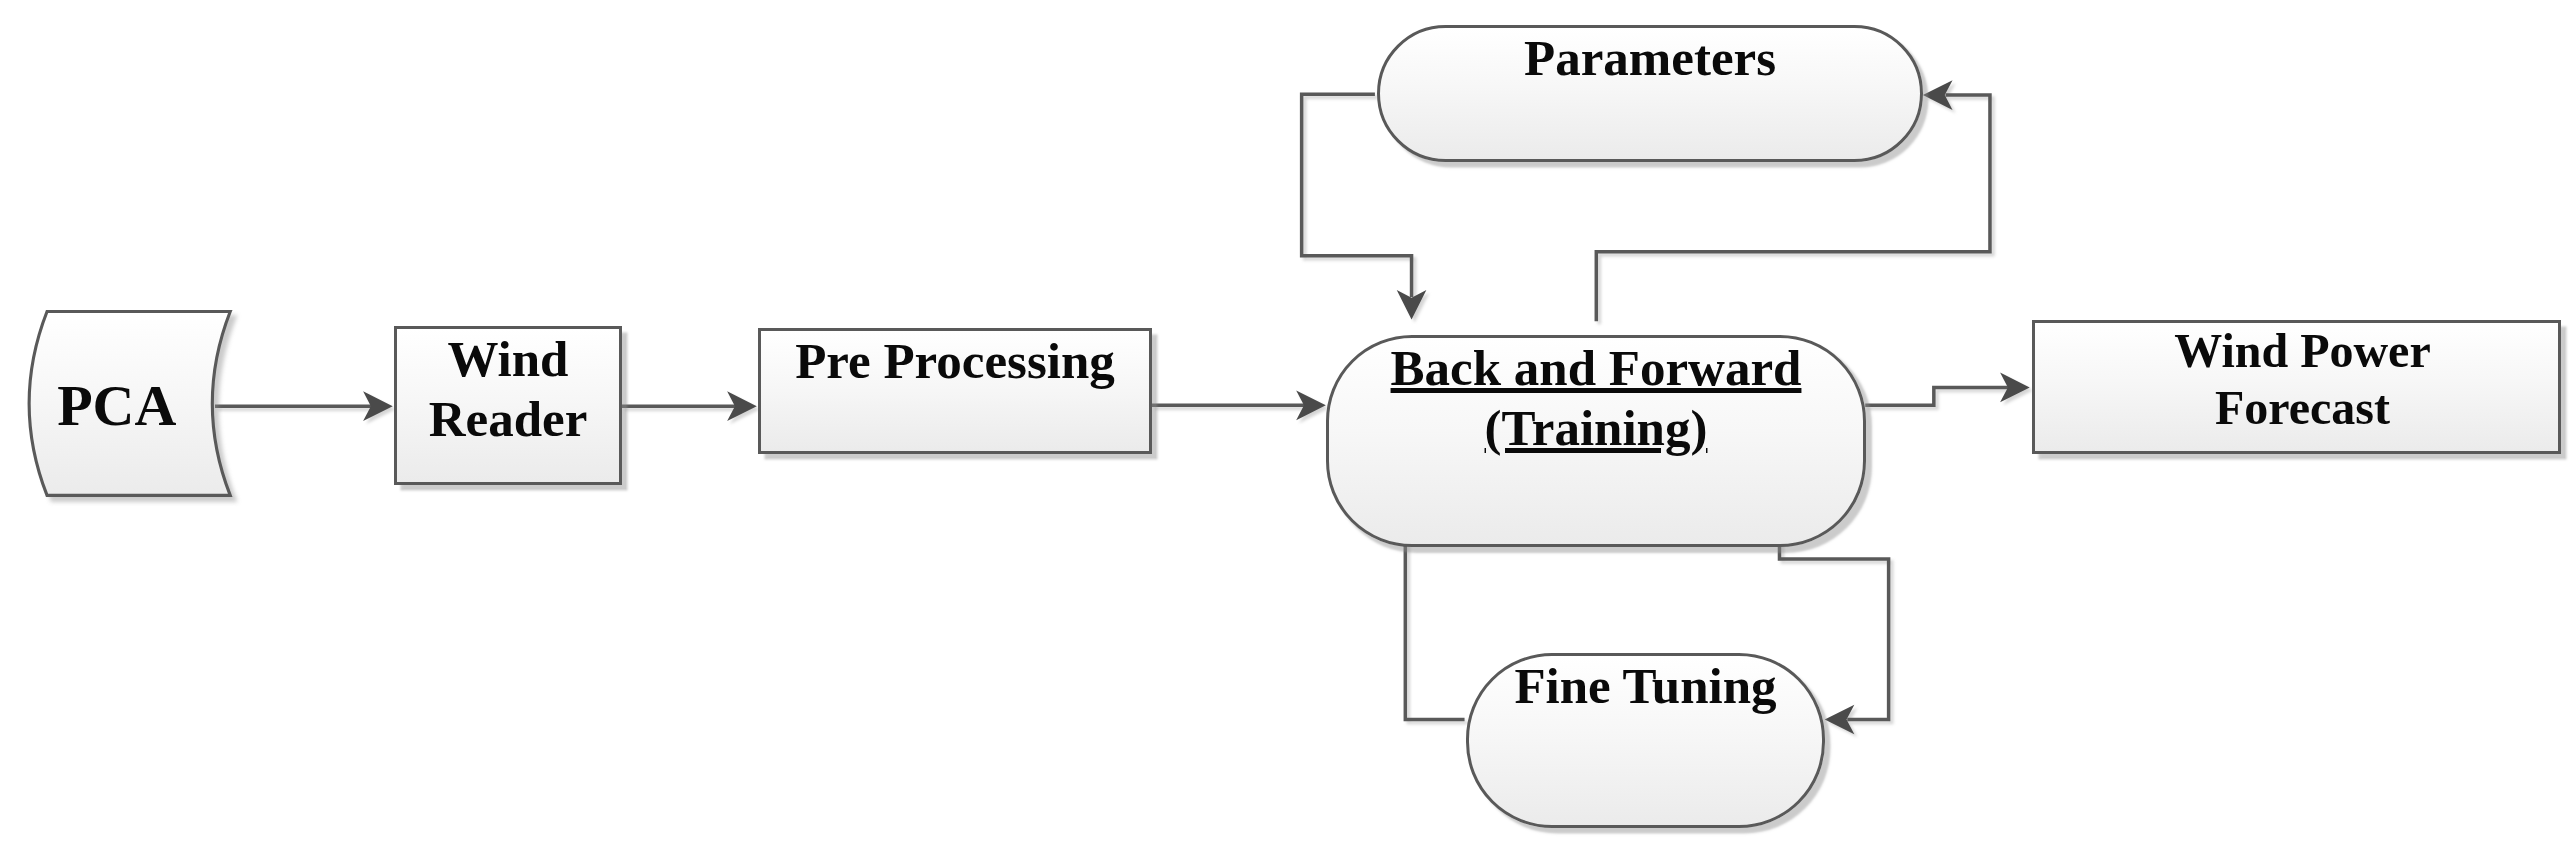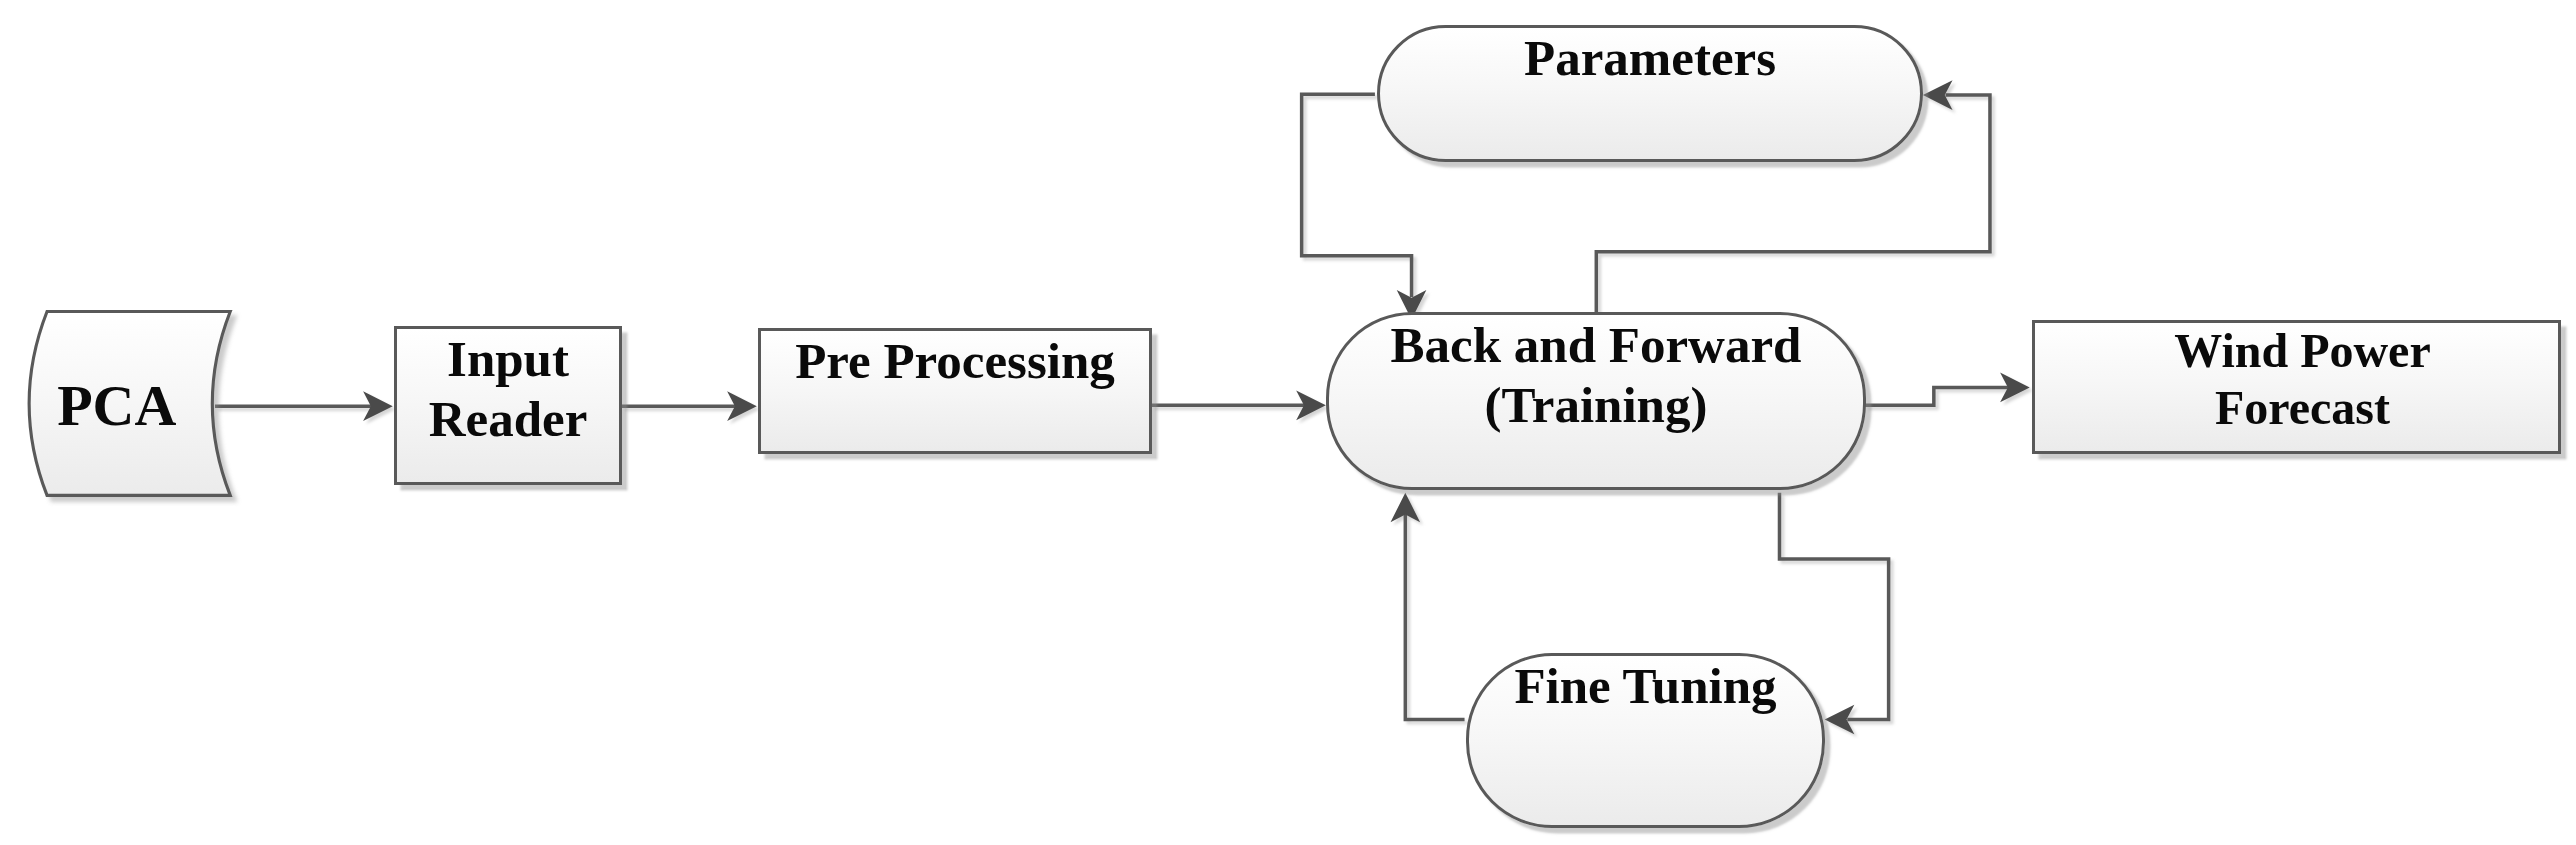--- a/index.html
+++ b/index.html
@@ -99,29 +99,29 @@
         <stop offset="1" stop-color="#ebebeb"></stop>
       </linearGradient>
     </defs>
     <path class="shape-outline" fill="url(#pcaFill)" d="M 50 7 H 285 Q 239 125 285 243 H 50 Q 4 125 50 7 Z"></path>
   </svg>
   <div class="pca-label">
     <span>PCA</span>
   </div>
 
   <div class="node" style="left:394px;top:326px;width:228px;height:159px;">
-    <span>Input
+    <span>Wind
 Reader</span>
   </div>
 
   <div class="node" style="left:758px;top:328px;width:394px;height:126px;">
     <span>Pre Processing</span>
   </div>
 
-  <div class="node stadium" style="left:1326px;top:312px;width:540px;height:178px;">
+  <div class="node stadium" style="left:1326px;top:335px;width:540px;height:212px;text-decoration:underline;">
     <span>Back and Forward
 (Training)</span>
   </div>
 
   <div class="node" style="left:2032px;top:320px;width:529px;height:134px;font-size:48px;padding-left:12px;">
     <span>Wind Power
 Forecast</span>
   </div>
 
   <div class="node node-parameters" style="left:1377px;top:25px;width:546px;height:137px;">

